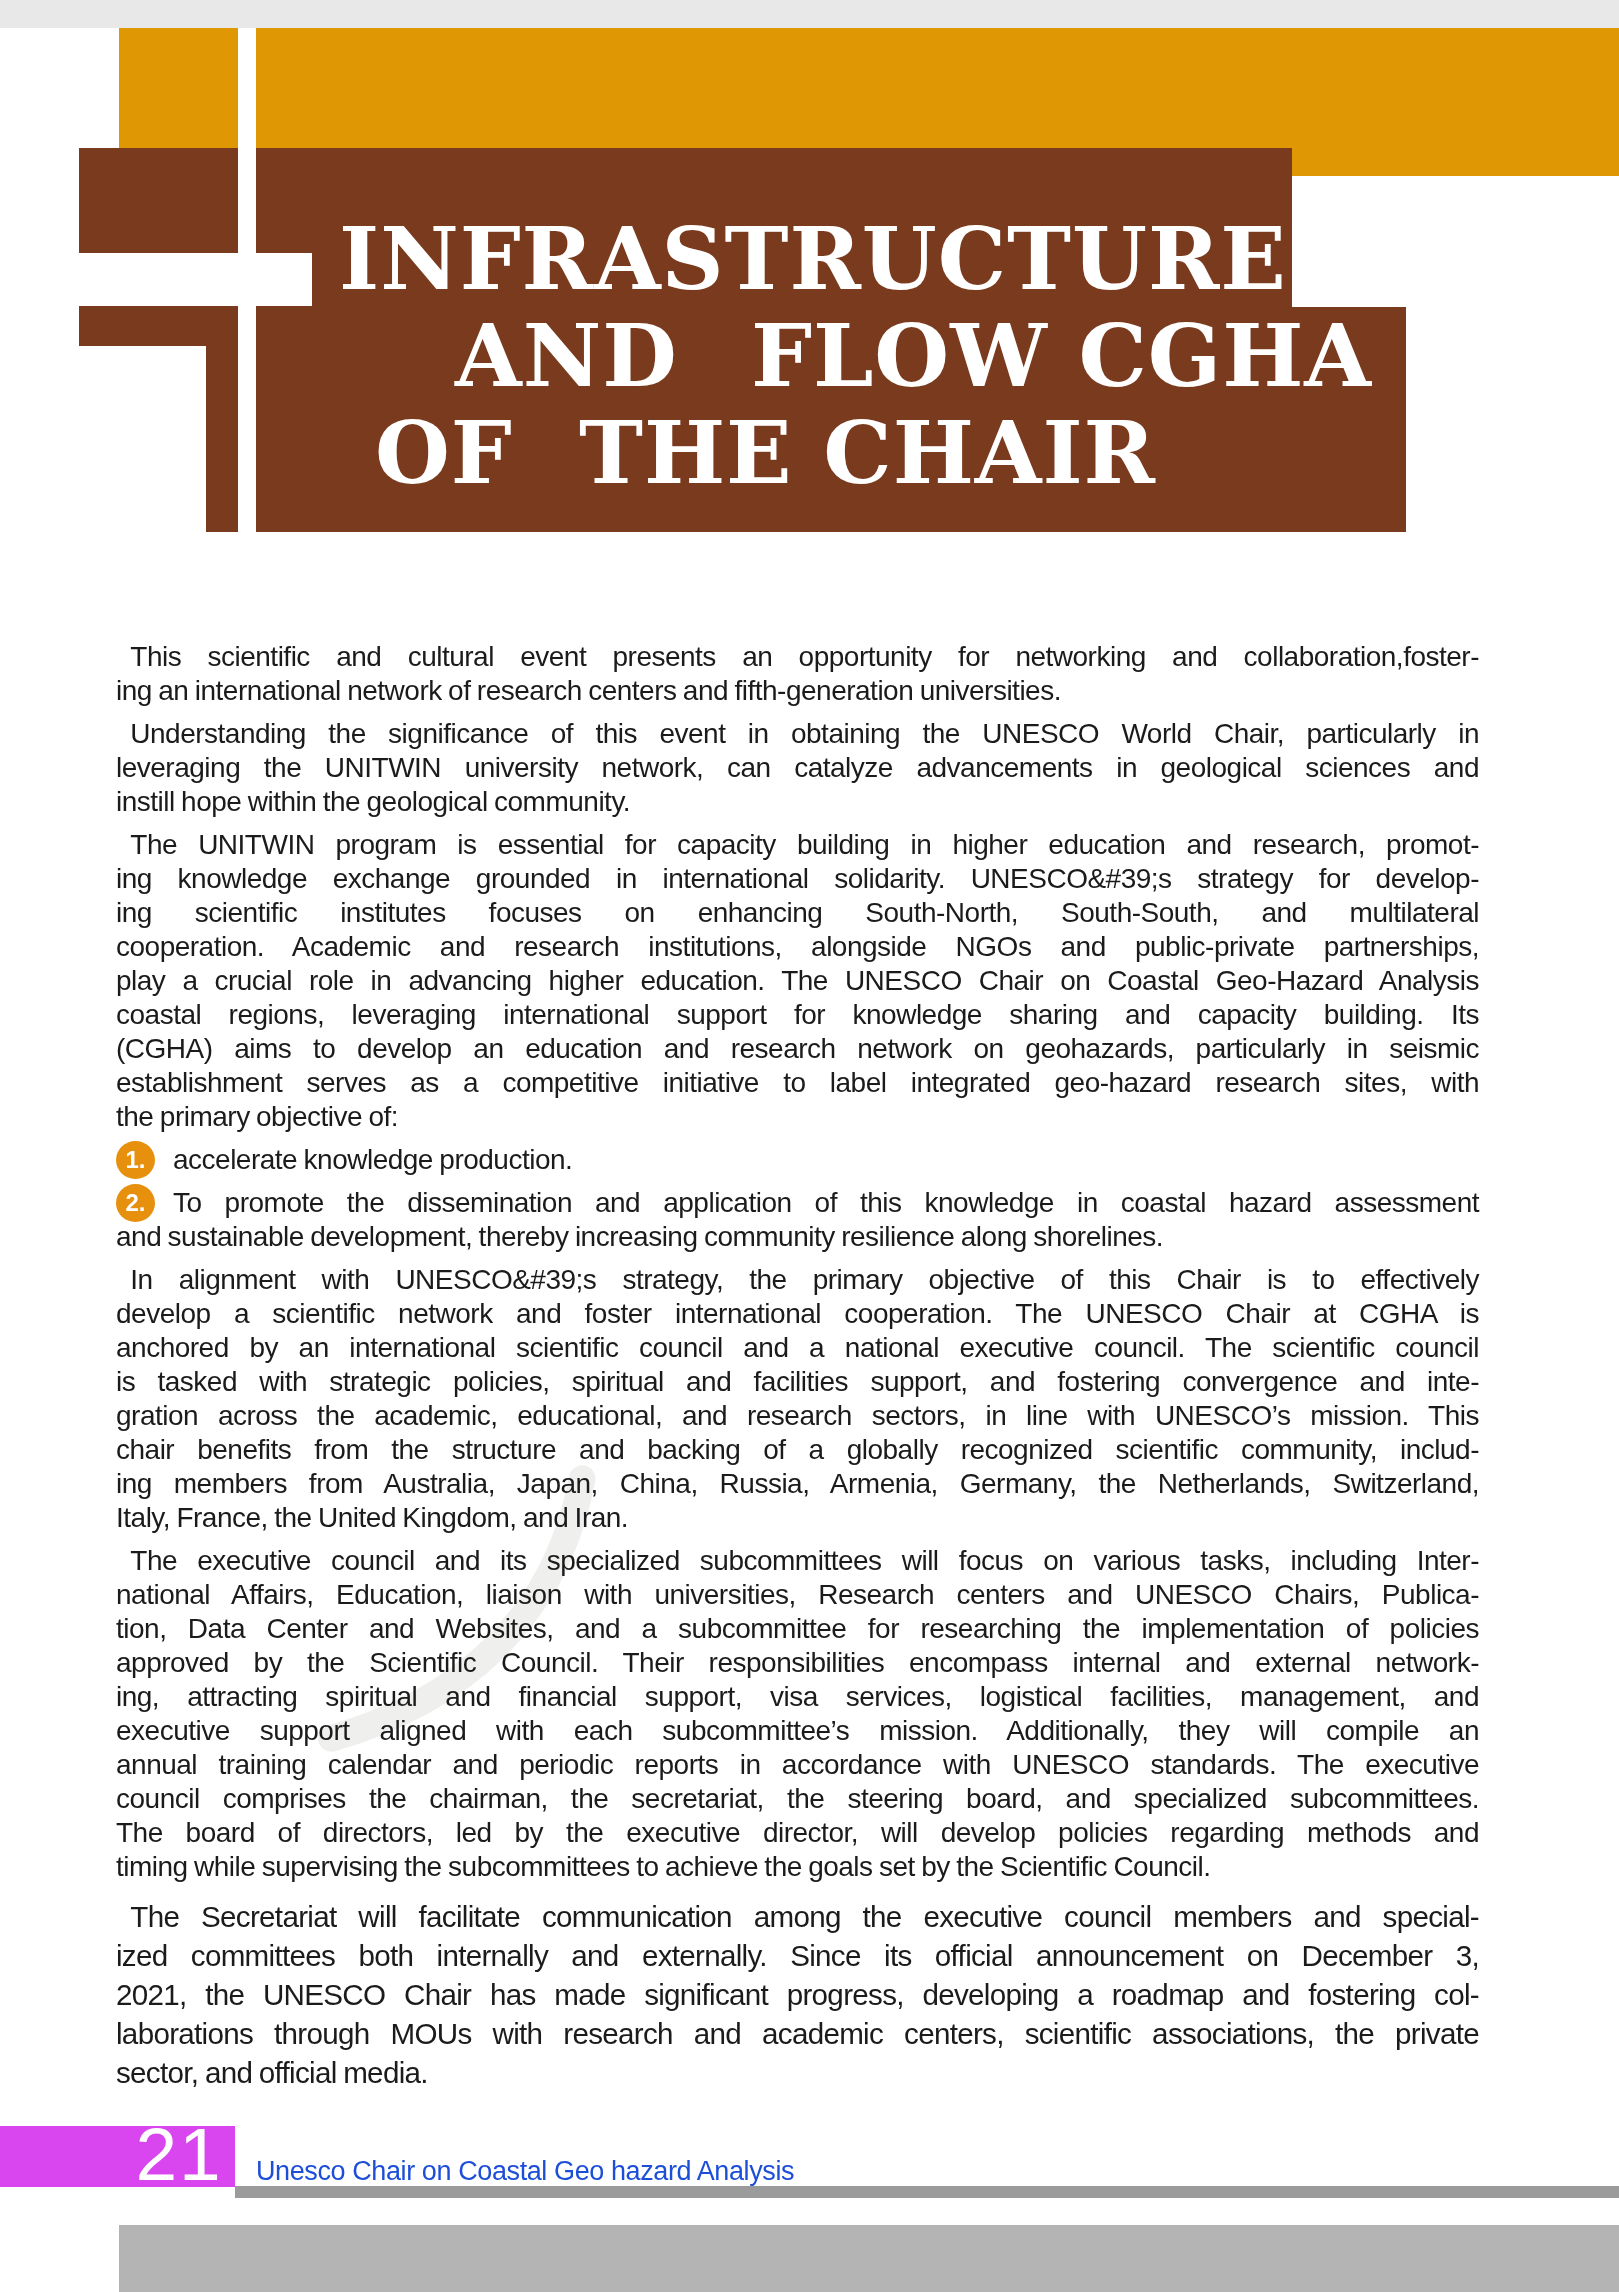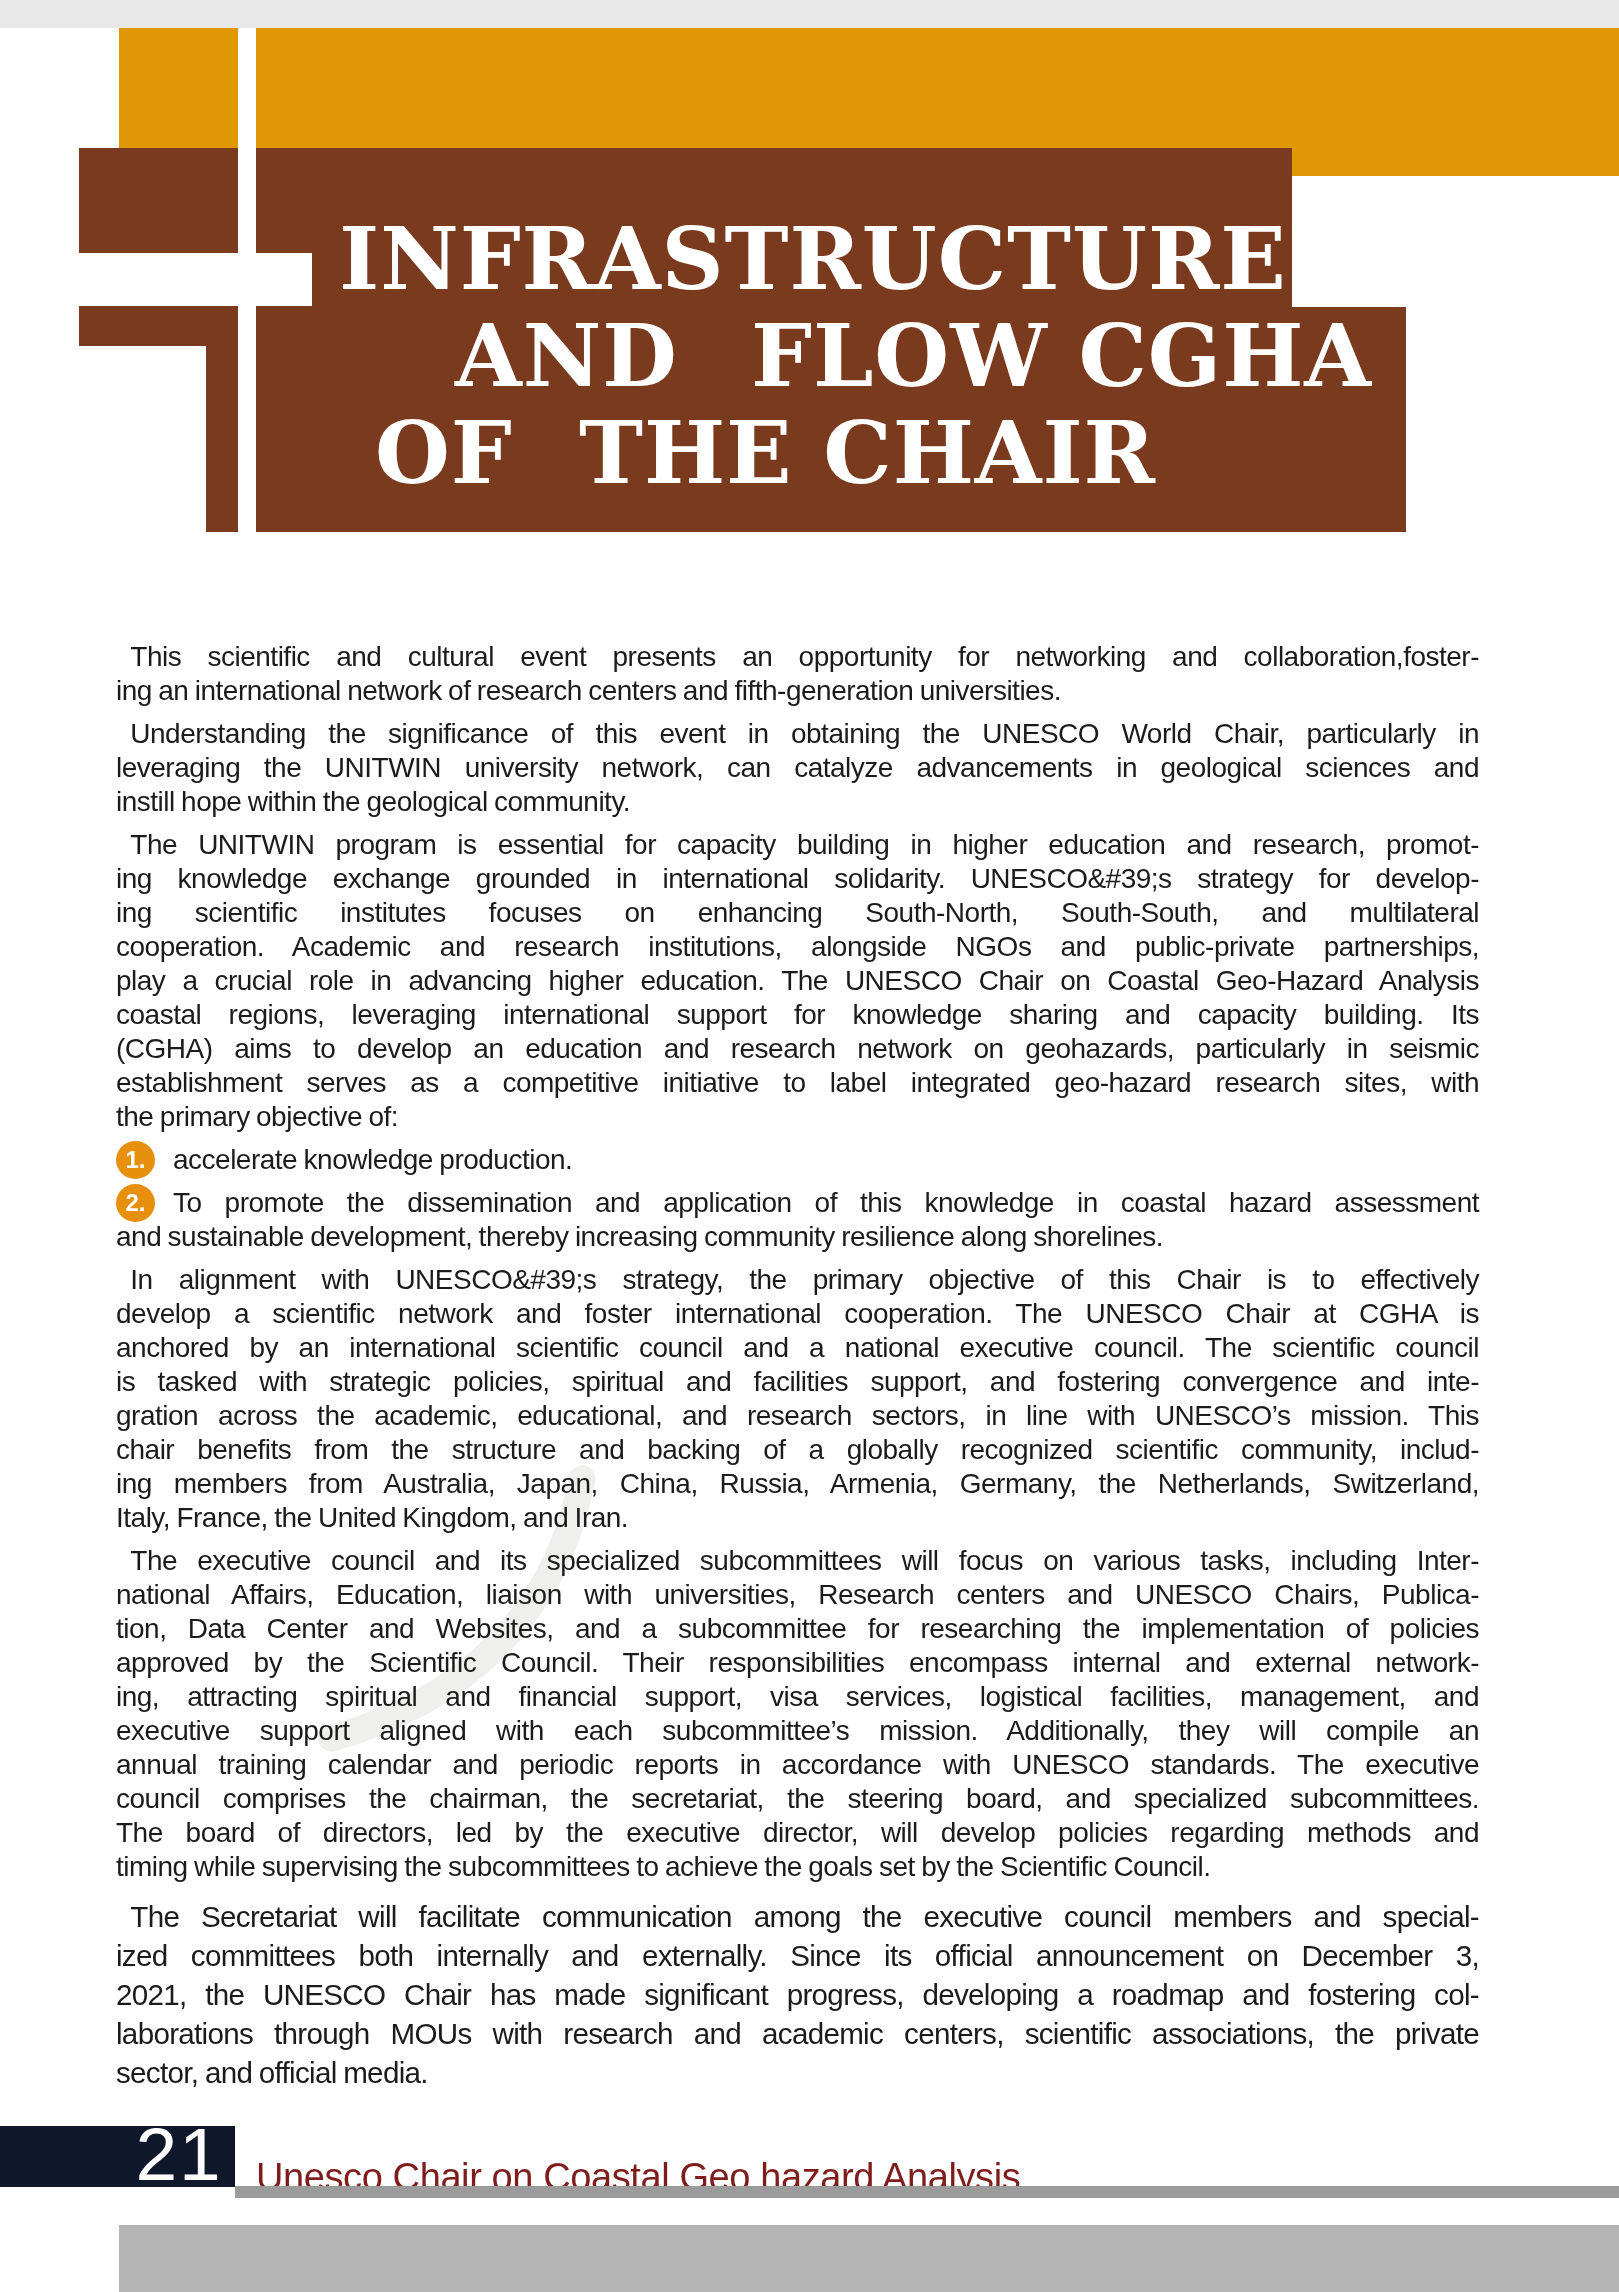--- a/index.html
+++ b/index.html
@@ -36,25 +36,25 @@
   .line:last-child{text-align-last:left;}
   .para > .line:first-child{text-indent:14.3px;}
   .li .lines > .line:first-child{text-indent:57px;}
   .li .lines > .line:last-child{text-align-last:left;}
   .badge{position:absolute;left:0;top:-1.8px;width:39px;height:38px;border-radius:50%;
          background:#E6900E;color:#ffffff;font-size:24px;font-weight:bold;letter-spacing:0;
          display:flex;align-items:center;justify-content:center;}
   .para.p-last{font-size:29.6px;line-height:39px;letter-spacing:-0.7px;margin-top:12.5px;}
 
   
-  .footer-orange{left:0;top:2098px;width:235px;height:61px;background:#0f172a;}
+  .footer-orange{left:0;top:2098px;width:235px;height:61px;background:#d946ef;}
   .page-number{position:absolute;right:12.5px;bottom:-5.4px;color:#ffffff;
                font-family:"Liberation Sans",sans-serif;font-weight:normal;
                font-size:75px;line-height:75px;letter-spacing:1.8px;}
-  .footer-caption{left:256px;top:2128px;width:806px;color:#7f1d1d;font-size:38px;
+  .footer-caption{left:256px;top:2128px;width:806px;color:#1d4ed8;font-size:27px;
                   letter-spacing:-0.4px;white-space:nowrap;}
   .footer-bar{left:235px;top:2158px;width:1385px;height:11.6px;background:#9B9B9B;}
   .footer-gray-block{left:119px;top:2197px;width:1500px;height:96px;background:#B4B4B4;}
 </style>
 </head>
 <body>
 
 <div class="page">
 
   <div class="abs orange-band"></div>

